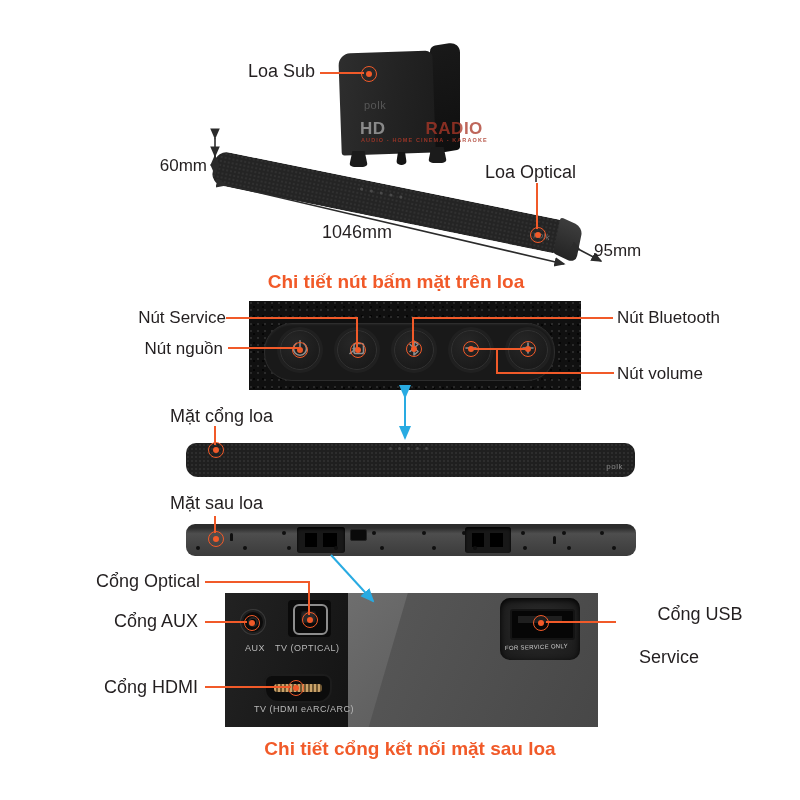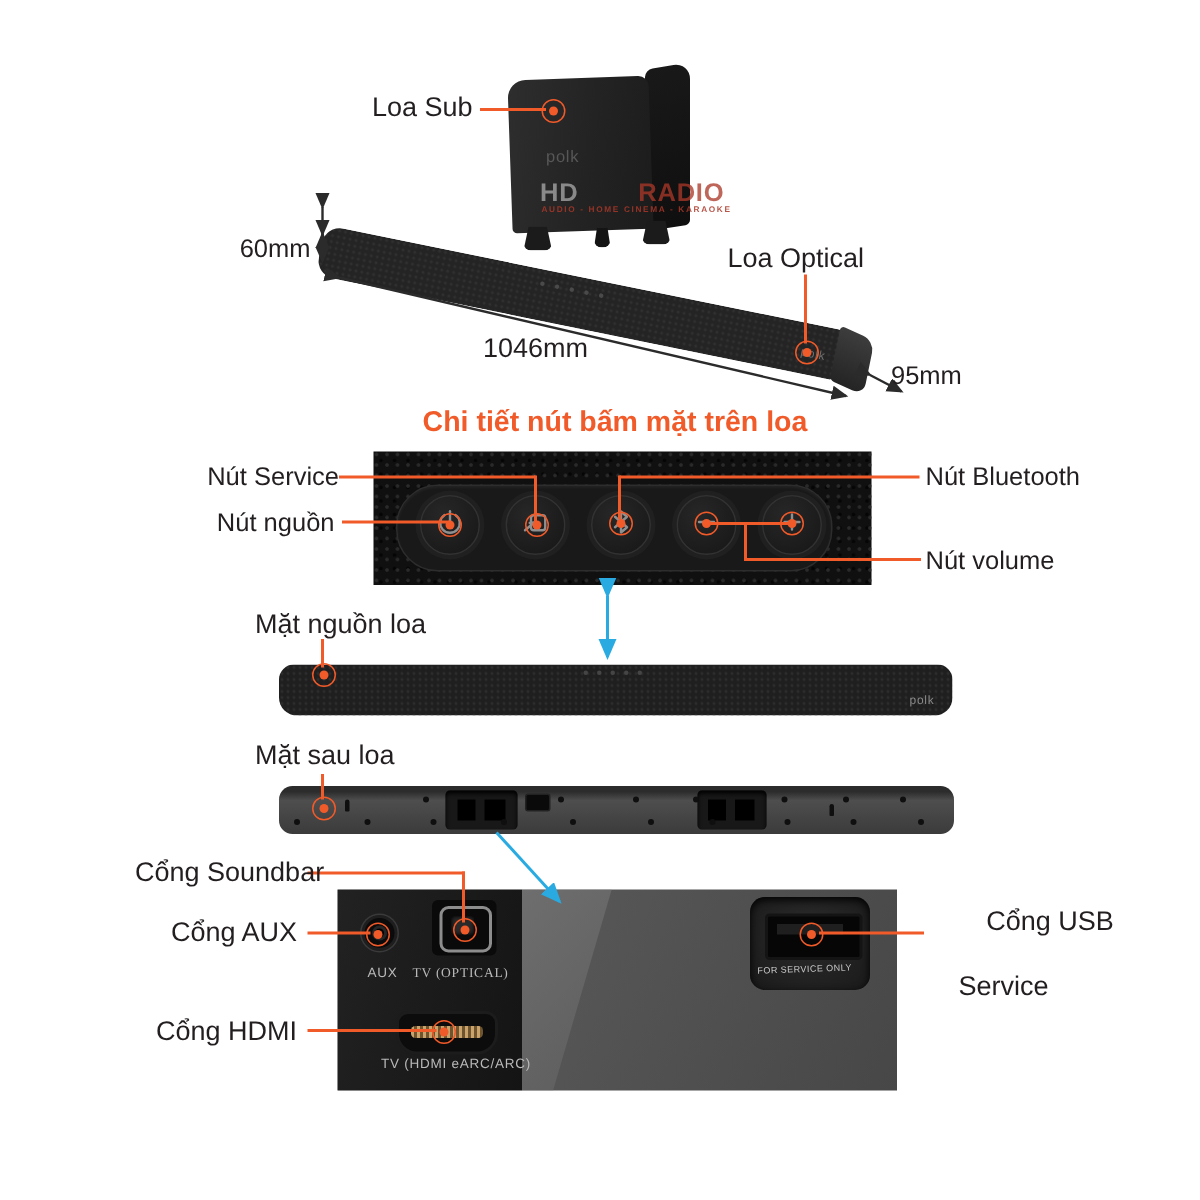--- a/index.html
+++ b/index.html
@@ -135,21 +135,21 @@
   <div class="lbl big" style="left:485px;top:162px;">Loa Optical</div>
   <div class="lbl" style="left:155px;top:156px;width:52px;text-align:right;">60mm</div>
   <div class="lbl big" style="left:322px;top:222px;">1046mm</div>
   <div class="lbl" style="left:594px;top:241px;">95mm</div>
 
   <div class="odot" style="left:361px;top:66px;"></div>
   <div class="odot" style="left:530px;top:227px;"></div>
   <div class="oline" style="left:320px;top:72px;width:44px;height:2px;"></div>
   <div class="oline" style="left:536px;top:183px;width:2px;height:46px;"></div>
 
-  <div class="heading" style="left:250px;top:271px;width:320px;">Chi tiết nút bấm mặt trên loa</div>
+  <div class="heading" style="left:236px;top:271px;width:320px;">Chi tiết nút bấm mặt trên loa</div>
 
   <div class="bpanel">
     <div class="pill"></div>
     <div class="pbtn" style="left:31px;">
       <span><svg width="18" height="18" viewBox="0 0 18 18">
             <path d="M5.4 4.3a6.5 6.5 0 1 0 7.2 0"></path>
             <path d="M9 1.8v7"></path>
           </svg></span>
     </div>
     <div class="pbtn" style="left:88px;">
@@ -198,21 +198,21 @@
   <div class="topbar">
     <div class="topbar-dots">
         <i></i>
         <i></i>
         <i></i>
         <i></i>
         <i></i>
       </div>
     <div class="polk" style="right:12px;top:19px;font-size:8px;color:#8a8a8a;">polk</div>
   </div>
-  <div class="lbl big" style="left:170px;top:406px;">Mặt nguồn loa</div>
+  <div class="lbl big" style="left:170px;top:406px;">Mặt cổng loa</div>
   <div class="oline" style="left:214px;top:426px;width:2px;height:19px;"></div>
   <div class="odot" style="left:208px;top:442px;"></div>
 
   <div class="rearbar">
     <div class="bay" style="left:111px;width:48px;">
         <i style="left:8px;top:6px;width:12px;height:14px;"></i>
         <i style="left:26px;top:6px;width:14px;height:14px;"></i>
       </div>
     <div class="bay" style="left:279px;width:46px;">
         <i style="left:7px;top:6px;width:12px;height:14px;"></i>
@@ -247,47 +247,48 @@
 
   <div class="ports">
     <div class="ports-corner"></div>
     <div class="ports-left"></div>
     <div class="aux-jack"></div>
     <div class="pprint" style="left:20px;top:50px;">AUX</div>
     <div class="optical">
         <div class="rim"></div>
         <div class="core"></div>
       </div>
-    <div class="pprint" style="left:50px;top:50px;font-family:Liberation Serif, serif;">TV (OPTICAL)</div>
+    <div class="pprint" style="left:50px;top:50px;">TV (OPTICAL)</div>
     <div class="hdmi">
         <div class="pins"></div>
       </div>
     <div class="pprint" style="left:29px;top:111px;">TV (HDMI eARC/ARC)</div>
     <div class="usb-recess">
       <div class="usb-port"></div>
       <div class="pprint tiny" style="left:5px;top:46px;transform:rotate(-2deg);">FOR SERVICE ONLY</div>
     </div>
   </div>
 
   <div class="oline" style="left:205px;top:581px;width:105px;height:2px;"></div>
   <div class="oline" style="left:308px;top:581px;width:2px;height:34px;"></div>
   <div class="oline" style="left:205px;top:621px;width:42px;height:2px;"></div>
   <div class="oline" style="left:205px;top:686px;width:86px;height:2px;"></div>
   <div class="oline" style="left:546px;top:621px;width:70px;height:2px;"></div>
   <div class="odot" style="left:302px;top:612px;"></div>
   <div class="odot" style="left:244px;top:615px;"></div>
   <div class="odot" style="left:288px;top:680px;"></div>
   <div class="odot" style="left:533px;top:615px;"></div>
 
-  <div class="lbl big" style="left:90px;top:571px;width:110px;text-align:right;">Cổng Soundbar</div>
+  <div class="lbl big" style="left:90px;top:571px;width:110px;text-align:right;">Cổng Optical</div>
   <div class="lbl big" style="left:110px;top:611px;width:88px;text-align:right;">Cổng AUX</div>
   <div class="lbl big" style="left:100px;top:677px;width:98px;text-align:right;">Cổng HDMI</div>
   <div class="lbl big" style="left:622px;top:604px;width:94px;text-align:center;margin-left:31px;">Cổng USB</div>
   <div class="lbl big" style="left:622px;top:647px;width:94px;text-align:center;">Service</div>
 
+  <div class="heading" style="left:245px;top:738px;width:330px;">Chi tiết cổng kết nối mặt sau loa</div>
 
   <svg class="overlay" width="800" height="800">
     <defs>
       <marker id="ab" markerWidth="8" markerHeight="8" refX="6" refY="3" orient="auto">
         <path d="M0,0 L7,3 L0,6 z" fill="#2b2b2b"></path>
       </marker>
       <marker id="abl" markerWidth="8" markerHeight="8" refX="6" refY="3" orient="auto">
         <path d="M0,0 L7,3 L0,6 z" fill="#29ABE2"></path>
       </marker>
     </defs>

